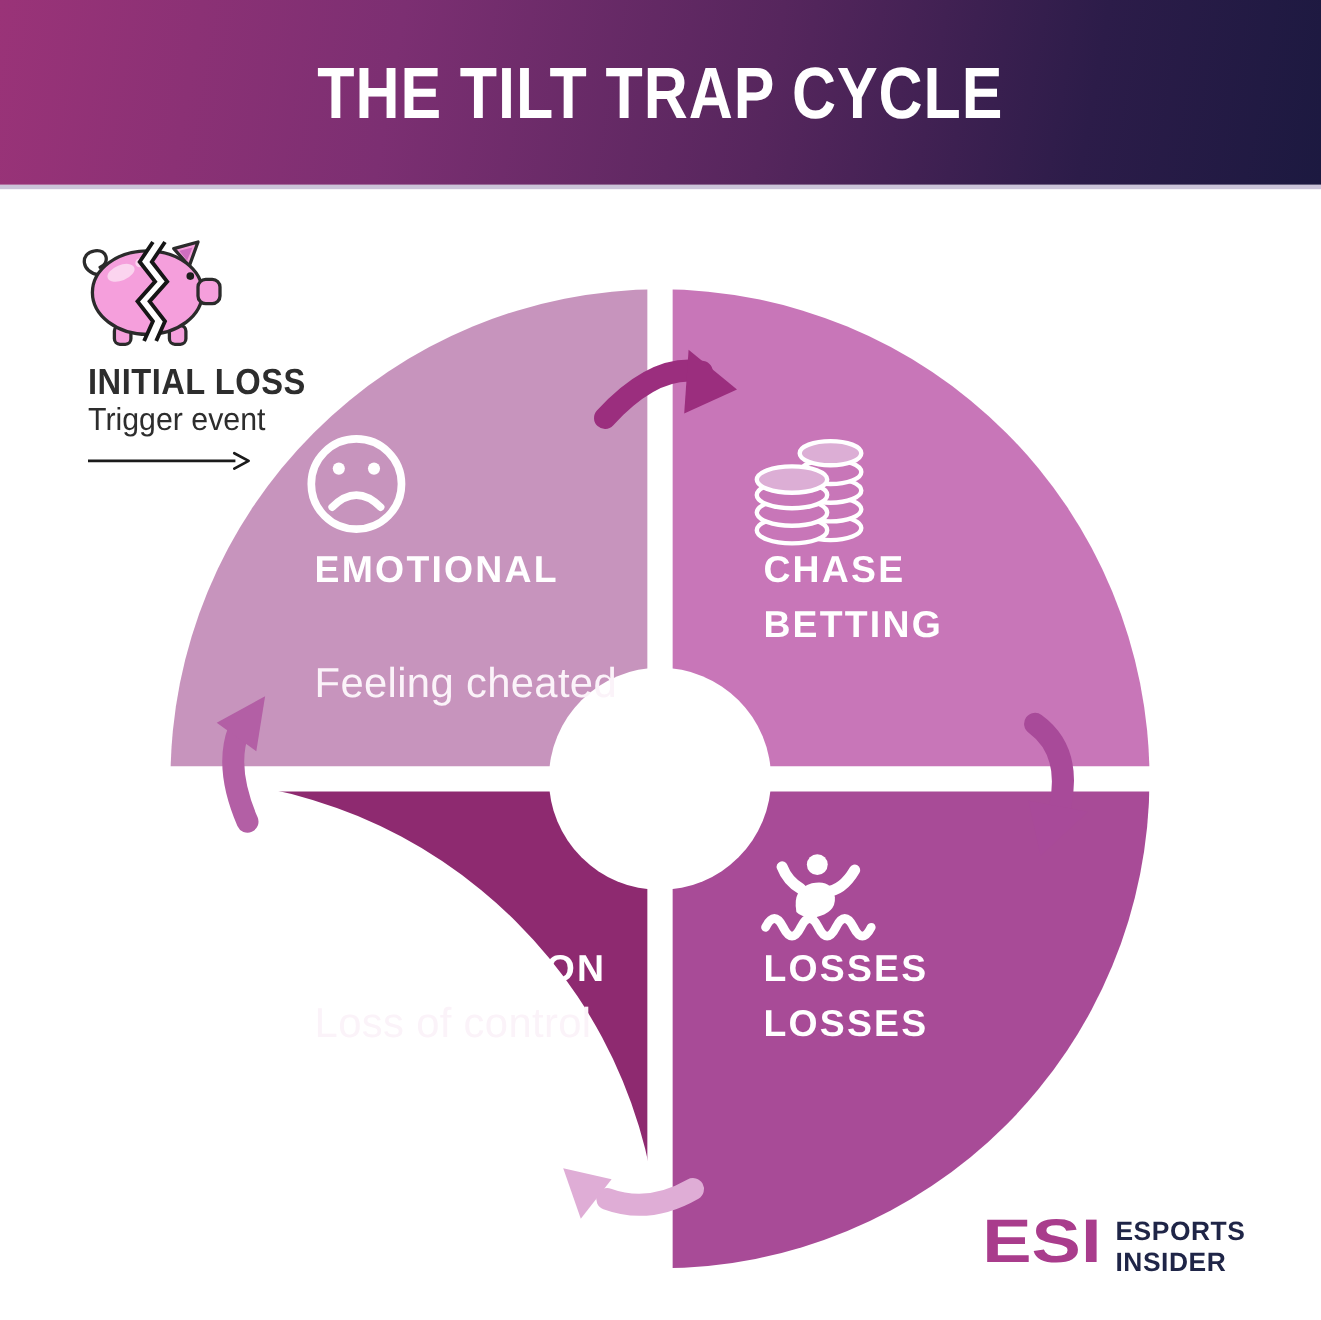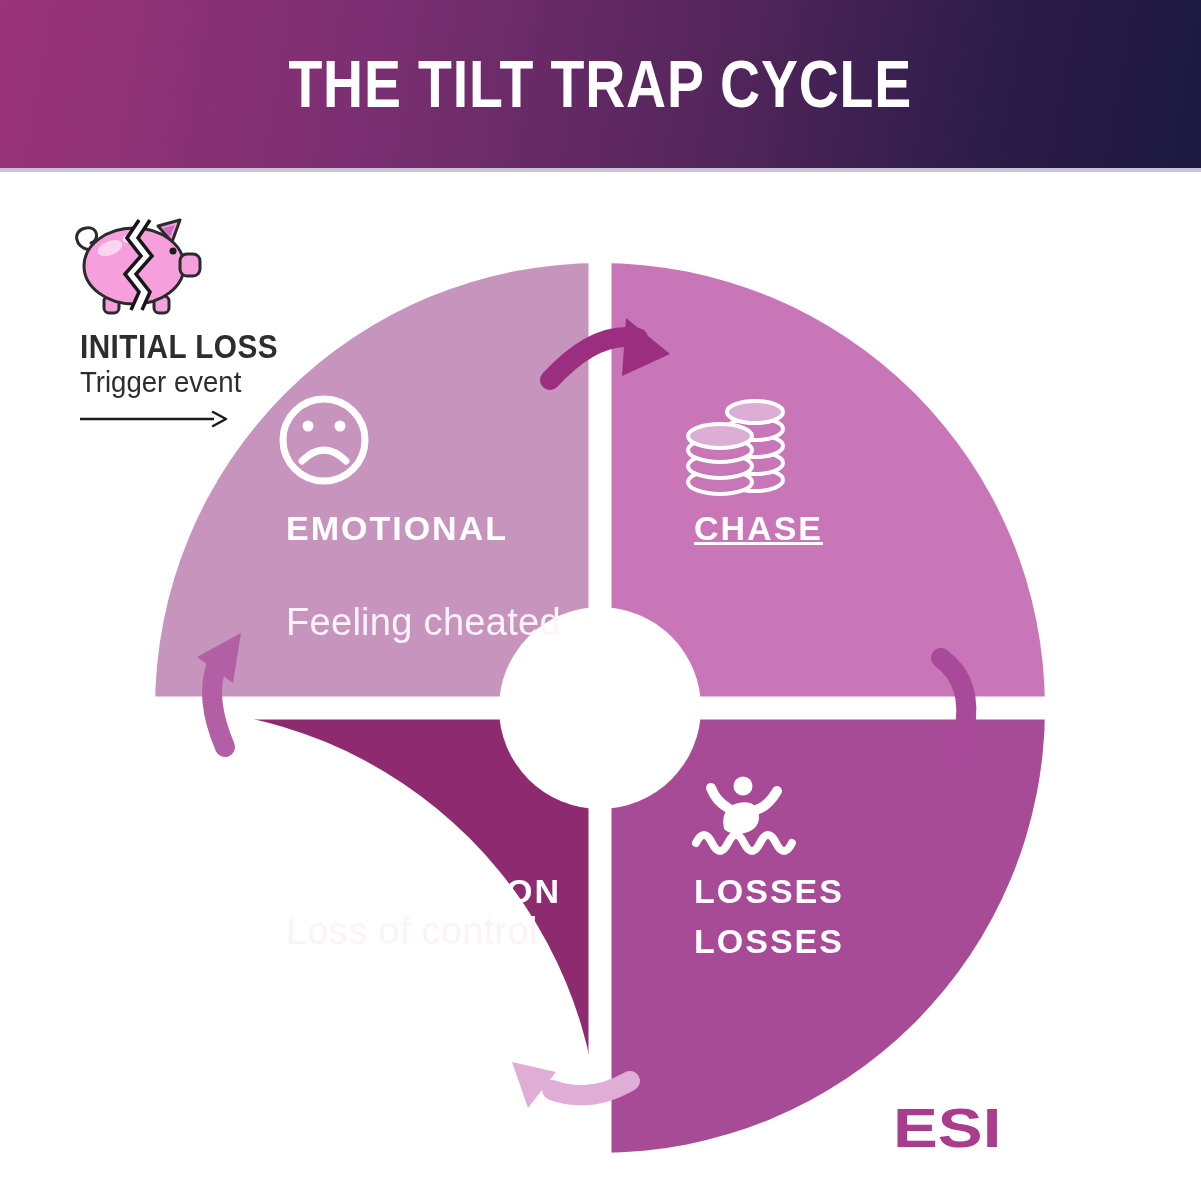--- a/index.html
+++ b/index.html
@@ -24,30 +24,30 @@
     left:80px;top:328px;color:#2d2d2d;font-size:33px;font-weight:bold;
     transform:scaleX(0.9);transform-origin:left top;white-space:nowrap;letter-spacing:.5px;
   }
   .trigger-event{
     left:80px;top:366px;color:#2d2d2d;font-size:29px;
     transform:scaleX(0.95);transform-origin:left top;white-space:nowrap;
   }
   
   .stage-title{
     position:absolute;color:#ffffff;font-weight:bold;font-size:34px;line-height:50px;
-    letter-spacing:2px;white-space:pre-line;margin-top:10px;
+    letter-spacing:2px;white-space:pre-line;
   }
   .stage-sub{
     position:absolute;color:#fbf3f9;font-size:38px;line-height:40px;letter-spacing:.3px;
   }
   .tl-title{left:286px;top:493px;}
   .tl-sub{left:286px;top:602px;}
-  .tr-title{left:694px;top:493px;text-decoration:underline;}
+  .tr-title{left:694px;top:493px;}
   .tr-sub{left:694px;top:602px;}
-  .bl-title{left:296px;top:856px;}
+  .bl-title{left:286px;top:856px;}
   .bl-sub{left:286px;top:911px;}
   .br-title{left:694px;top:856px;}
   .br-sub{left:694px;top:964px;width:228px;}
   
   .esi-mark{
     left:893px;top:1100px;color:#a93c8c;font-size:56px;font-weight:bold;letter-spacing:0px;
     transform:scaleX(1.2);transform-origin:left top;line-height:1;
   }
   .esi-name{
     left:1014px;top:1106px;color:#1f2547;font-size:24px;font-weight:bold;line-height:1.17;
@@ -149,22 +149,23 @@
       <path d="M 634 599 Q 630 578 648 573 Q 667 569 669 586 Q 670 600 651 604 Q 638 604 634 599 Z" fill="#ffffff"></path>
       <path d="M 660 581 Q 676 580 687 561" fill="none" stroke="#ffffff" stroke-width="10"></path>
       <path d="M 638 578 Q 626 571 621 558" fill="none" stroke="#ffffff" stroke-width="10"></path>
       <path d="M 606 613 q 8 -16 16 0 q 8 16 16 0 q 8 -16 16 0 q 8 16 16 0 q 8 -16 16 0 q 8 16 16 0" fill="none" stroke="#ffffff" stroke-width="8"></path>
     </g>
   </svg>
 
   <div class="stage-title tl-title"><span>EMOTIONAL</span><br></div>
   <div class="stage-sub tl-sub">Feeling cheated</div>
 
-  <div class="stage-title tr-title"><span>CHASE</span><br></div>
+  <div class="stage-title tr-title"><span>CHASE</span><br><span>BETTING</span></div>
 
   <div class="stage-title bl-title">DESPERATION</div>
   <div class="stage-sub bl-sub">Loss of control</div>
 
   <div class="stage-title br-title"><span>LOSSES</span><br><span>LOSSES</span></div>
 
   <div class="abs esi-mark">ESI</div>
+  <div class="abs esi-name"><span>ESPORTS</span><br><span>INSIDER</span></div>
 
 </div>
 
 </body></html>

